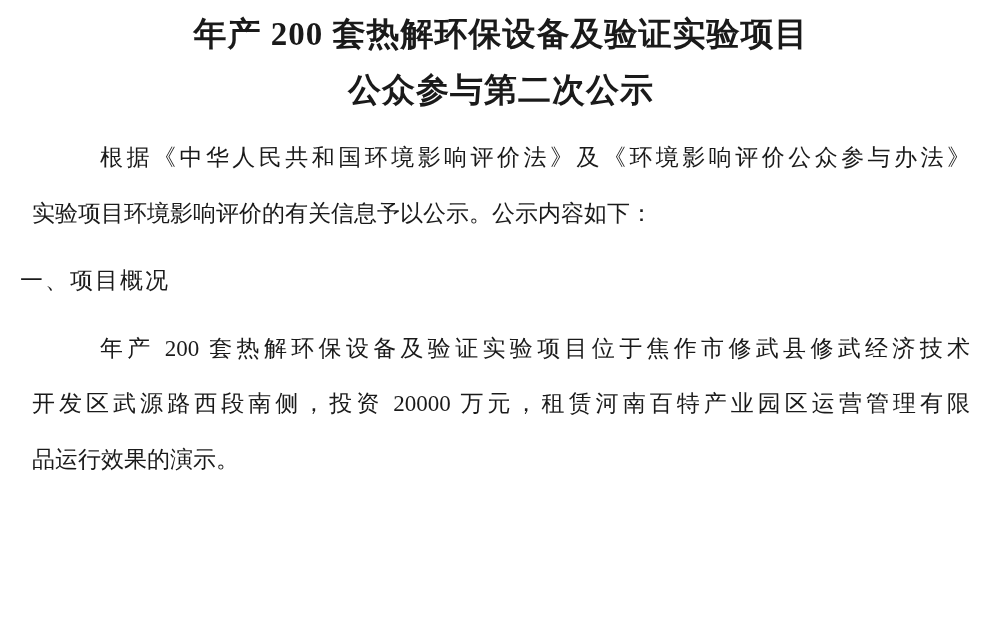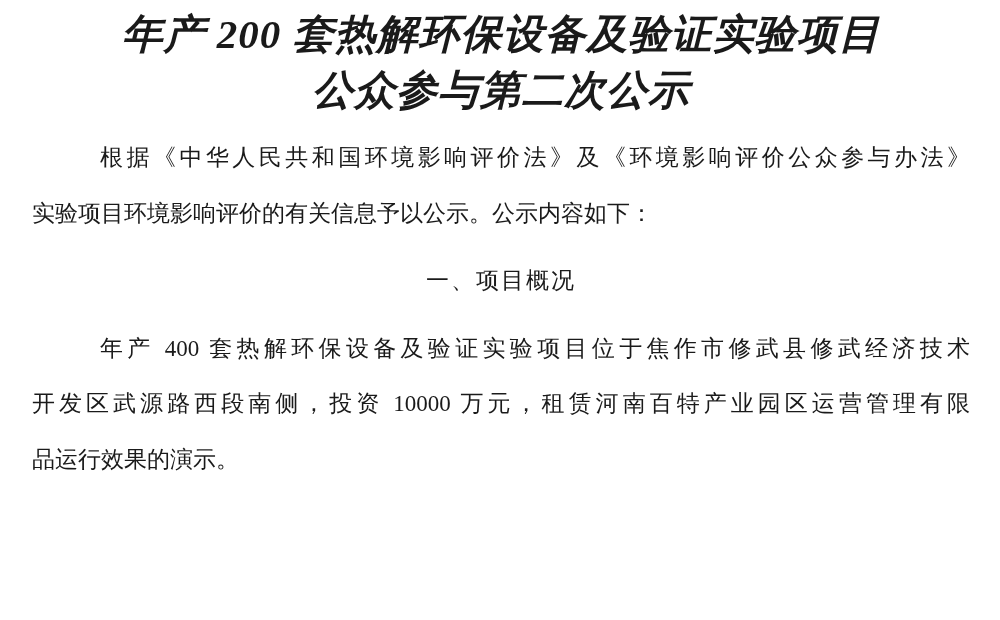--- a/index.html
+++ b/index.html
@@ -14,26 +14,25 @@
     height: 620px;
     background: #ffffff;
     color: #1a1a1a;
     font-family: "Liberation Serif", "DejaVu Serif", serif;
     padding: 6px 18px 0 20px;
     overflow: hidden;
   }
   .title {
     margin: 0;
     padding: 0;
-    font-size: 41px;
+    font-size: 33px;
     font-weight: 700;
     line-height: 56px;
     text-align: center;
     letter-spacing: 1px;
-    font-style: italic;
   }
   .title-line {
     display: block;
   }
   .para {
     margin: 12px;
     padding: 0;
   }
   .line {
     display: block;
@@ -50,39 +49,39 @@
   .line.indent {
     text-indent: 68px;
   }
   .heading {
     margin: 0;
     padding: 0;
     font-size: 23px;
     font-weight: 400;
     line-height: 55.5px;
     letter-spacing: 2px;
-    text-align: center;
+    text-align: left;
   }
 </style>
 </head>
 <body>
 
 <div class="page">
 
   <h1 class="title">
     <span class="title-line">年产 200 套热解环保设备及验证实验项目</span>
     <span class="title-line">公众参与第二次公示</span>
   </h1>
 
   <p class="para">
     <span class="line indent">根据《中华人民共和国环境影响评价法》及《环境影响评价公众参与办法》</span>
     <span class="line endp">实验项目环境影响评价的有关信息予以公示。公示内容如下：</span>
   </p>
 
   <h2 class="heading">一、项目概况</h2>
 
   <p class="para">
-    <span class="line indent">年产 400 套热解环保设备及验证实验项目位于焦作市修武县修武经济技术</span>
-    <span class="line">开发区武源路西段南侧，投资 10000 万元，租赁河南百特产业园区运营管理有限</span>
+    <span class="line indent">年产 200 套热解环保设备及验证实验项目位于焦作市修武县修武经济技术</span>
+    <span class="line">开发区武源路西段南侧，投资 20000 万元，租赁河南百特产业园区运营管理有限</span>
     <span class="line endp">品运行效果的演示。</span>
   </p>
 
 </div>
 
 </body></html>

